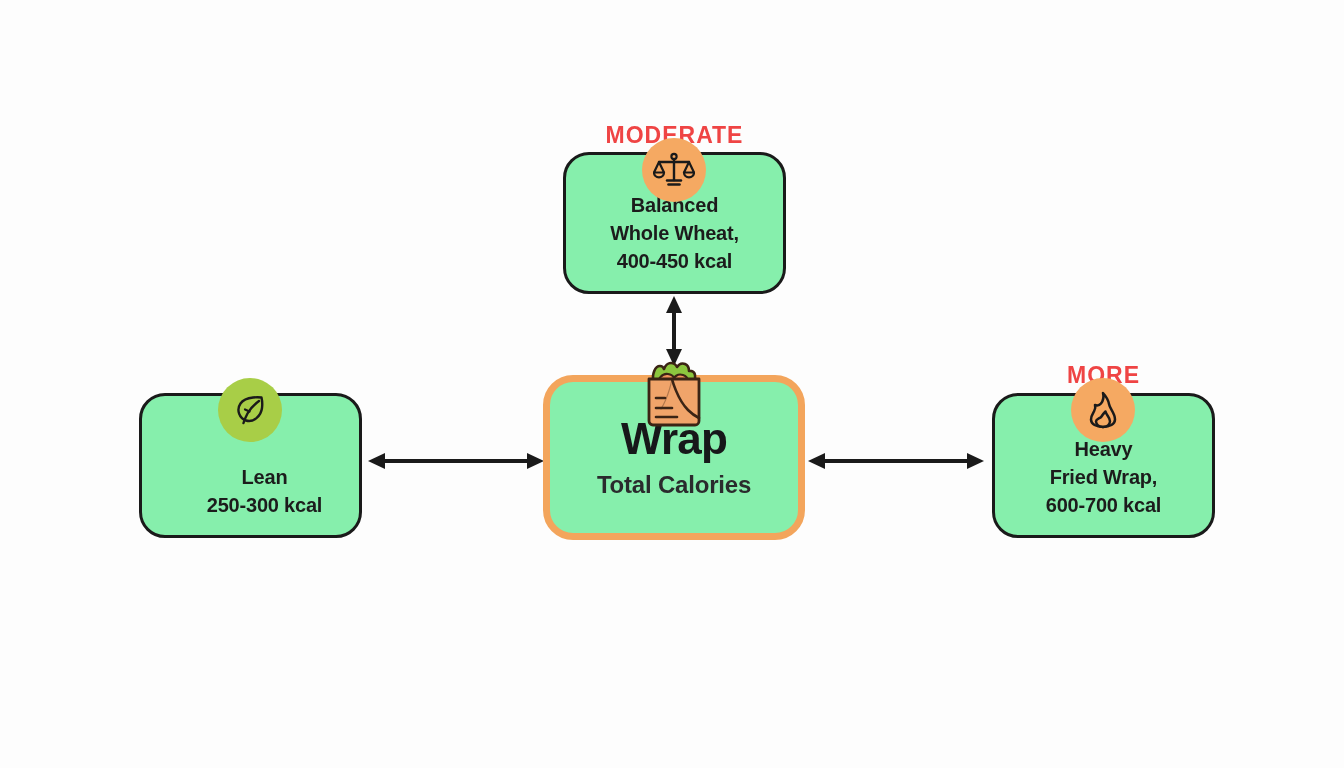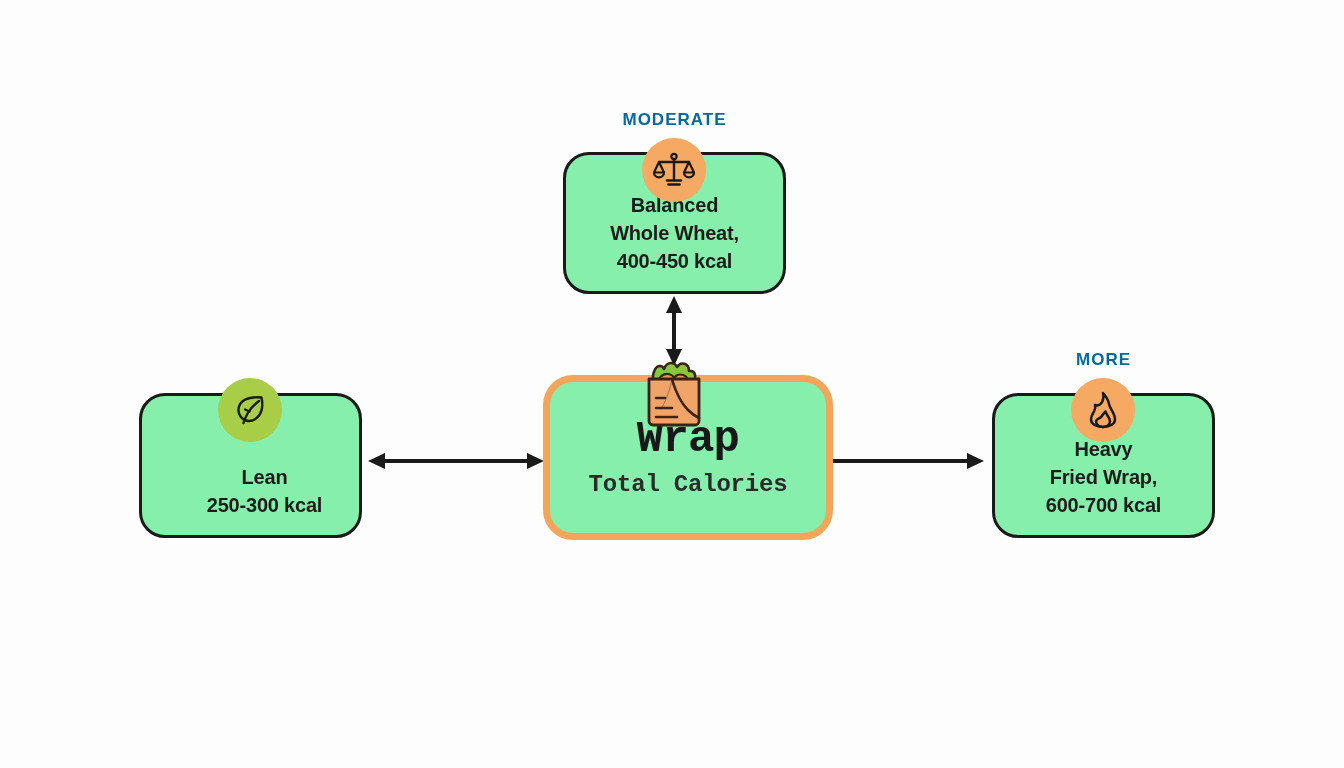--- a/index.html
+++ b/index.html
@@ -62,27 +62,28 @@
     font-size: 24px;
     font-weight: bold;
     color: #2a2b2d;
     letter-spacing: -0.2px;
     text-align: center;
   }
 
   
   .caption {
     position: absolute;
-    font-size: 17px;
+    font-size: 23px;
     font-weight: bold;
     letter-spacing: 1.0px;
-    color: #0369a1;
+    color: #ef4444;
     text-align: center;
     white-space: nowrap;
     z-index: 3;
+    margin-top: 12px;
   }
 
   
   .badge {
     position: absolute;
     border-radius: 50%;
     display: flex;
     align-items: center;
     justify-content: center;
     z-index: 4;
@@ -171,21 +172,21 @@
     </div>
   </div>
 
   <div class="badge" style="left:1071px; top:378px; width:64px; height:64px; background:#f5a962;">
     <svg width="38" height="38" viewBox="0 0 38 38" fill="none">
       <path d="M19 2C19 2 20.5 8 17 12.5C14.8 15.3 11 14 11 14C11 14 12 17 10 20.5C8.3 23.5 7 25.5 7 28.5C7 33.2 12.4 36 19 36C25.6 36 31 33.2 31 28.5C31 22 26 18.5 25 13C24 7.5 19 2 19 2Z" stroke="#1a1a1a" stroke-width="2.5" stroke-linejoin="round"></path>
       <path d="M19 36C22.9 36 26 33.6 26 30.3C26 26.5 22.5 24.5 21.5 20.5C21.5 20.5 19 23 17.5 25.5C16.3 27.5 12 27.8 12 30.3C12 33.6 15.1 36 19 36Z" stroke="#1a1a1a" stroke-width="2.5" stroke-linejoin="round"></path>
     </svg>
   </div>
 
-  <div class="node center" style="left:543px; top:375px; width:290px; height:165px;font-family:Liberation Mono, monospace;">
+  <div class="node center" style="left:543px; top:375px; width:262px; height:165px;">
     <div class="center-title">Wrap</div>
     <div class="center-sub">Total Calories</div>
   </div>
 
   <div class="wrap-icon" style="left:636px; top:354px; width:76px; height:78px;">
     <svg width="76" height="78" viewBox="0 0 76 78" fill="none">
 
       <path d="M17 22C17 22 18 12 24 12C27 12 28 15 28 15C28 15 30 9 35 9C39 9 41 13 41 13C41 13 44 8 49 10C53 11.6 53 17 53 17C53 17 58 16 59 21C59.7 24.4 58 27 58 27L17 27Z" fill="#8cc63f" stroke="#3b2415" stroke-width="2.6" stroke-linejoin="round"></path>
 
       <path d="M22 27C22 27 25 19 32 20C36.5 20.6 38 24 38 24C38 24 41 19 47 21C51.5 22.5 52 27 52 27Z" fill="#f0935b" stroke="#3b2415" stroke-width="2.2" stroke-linejoin="round"></path>

